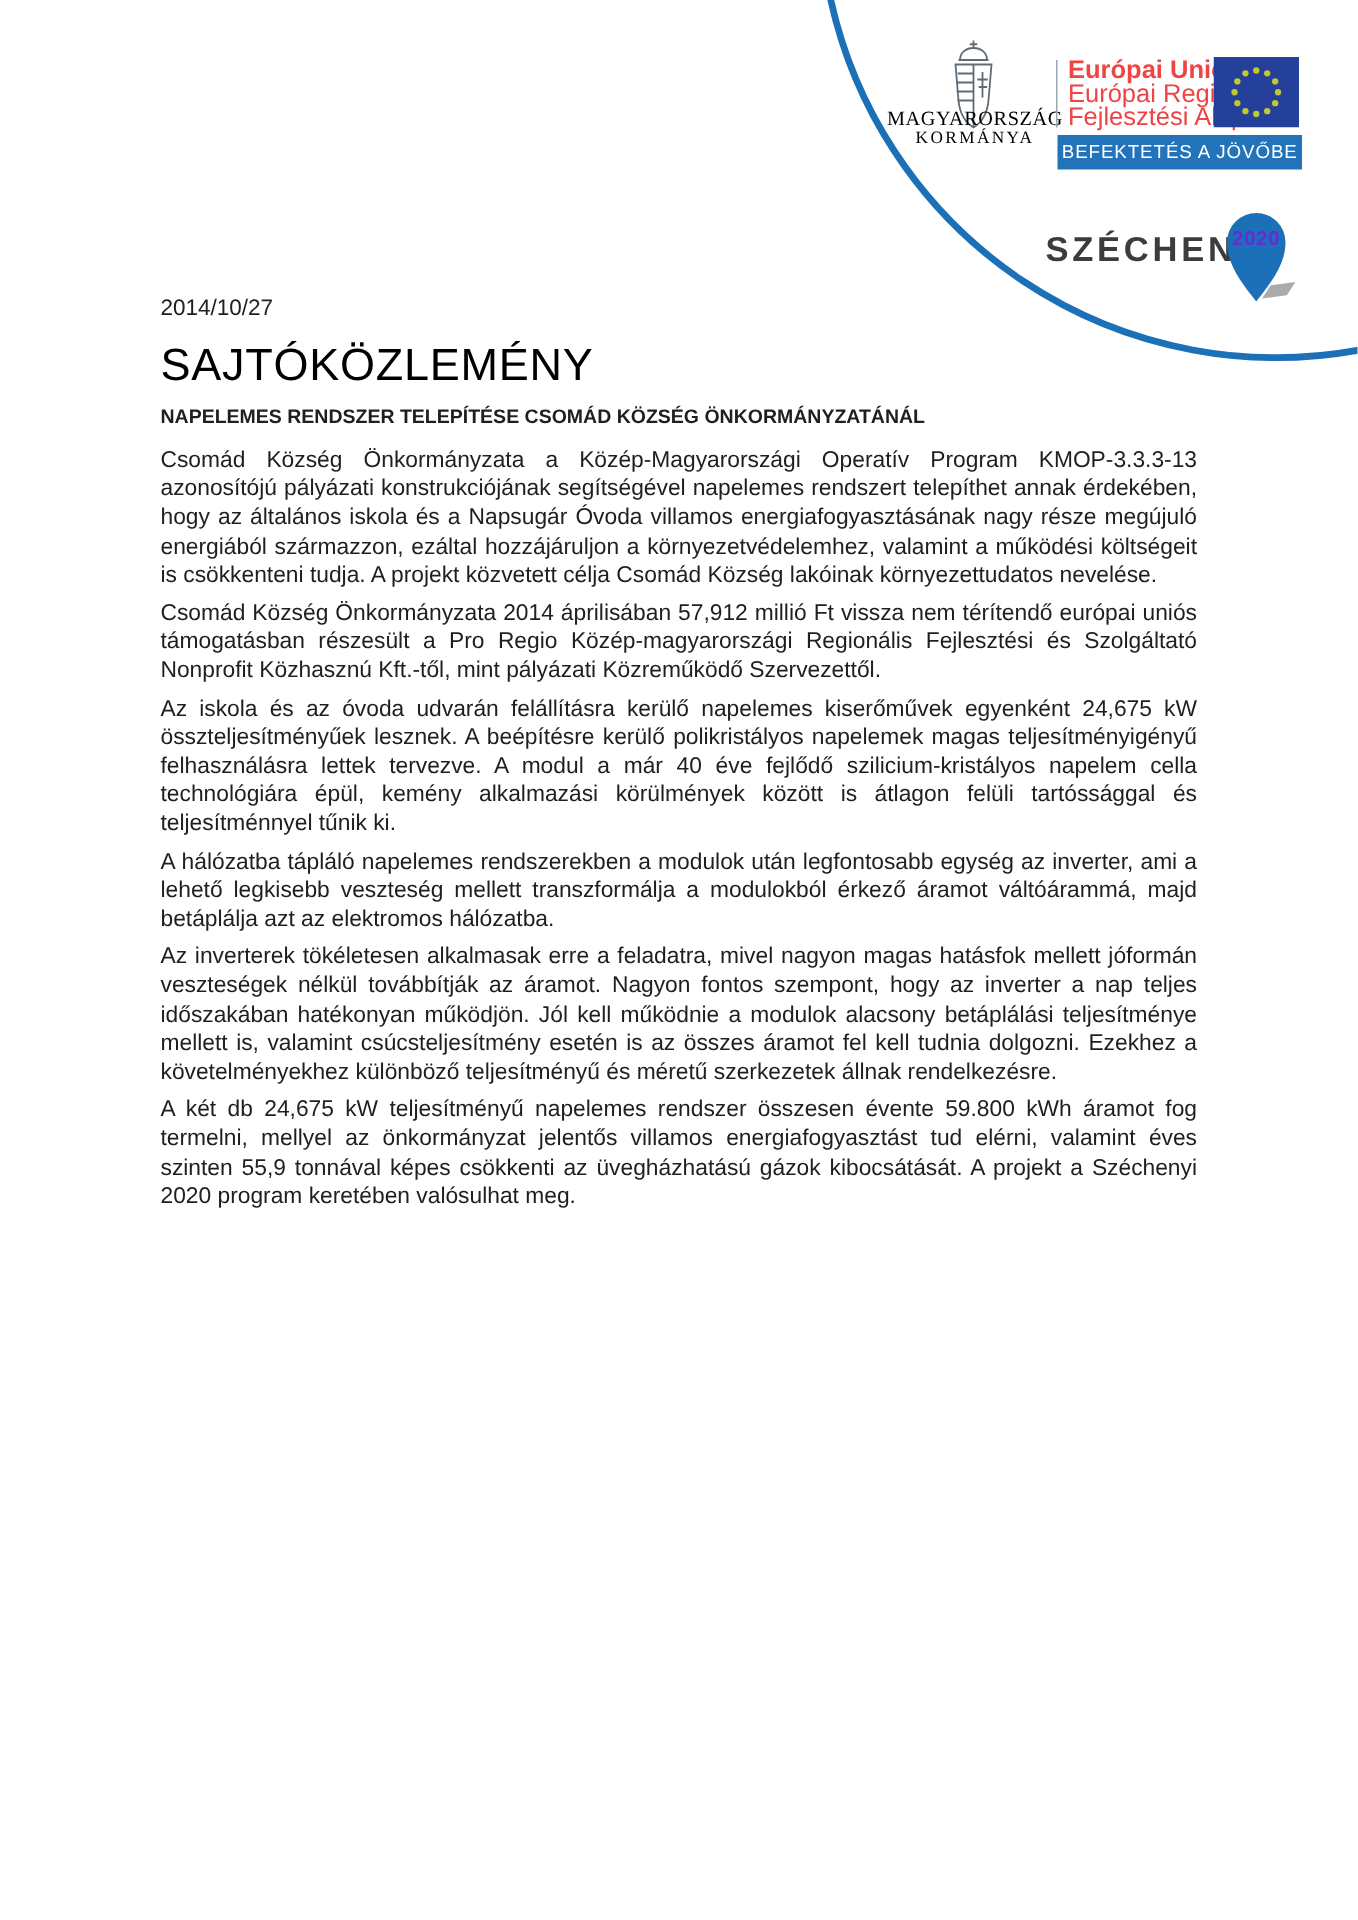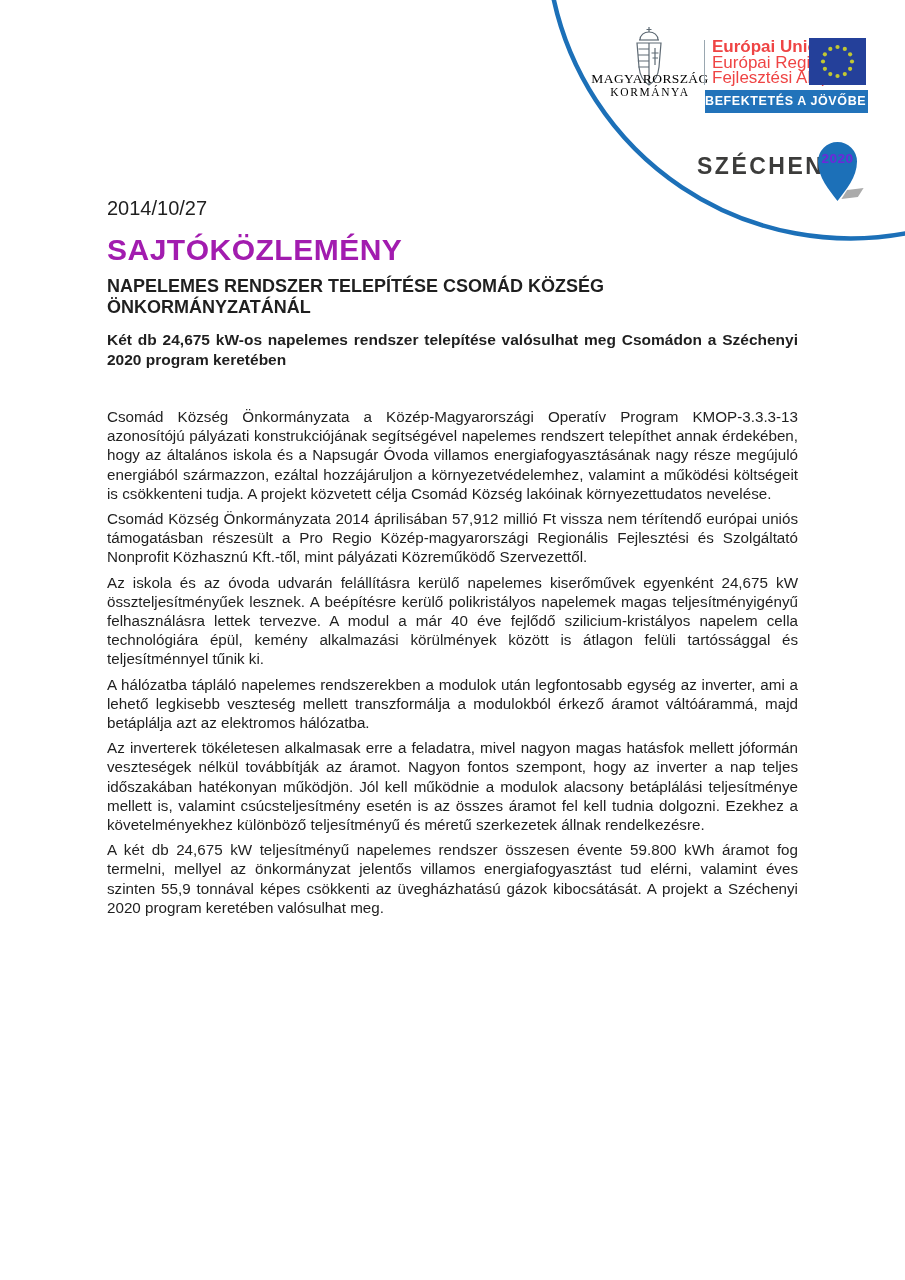--- a/index.html
+++ b/index.html
@@ -22,38 +22,38 @@
   .gov-name .l1 { font-size:13.5px; letter-spacing:0.4px; line-height:15px; }
   .gov-name .l2 { font-size:11.5px; letter-spacing:1.6px; line-height:13px; }
 
   .eu-divider { position:absolute; left:704px; top:40px; width:1px; height:45px; background:#9aa7b0; z-index:2; }
   .eu-text    { position:absolute; left:712px; top:39px; color:#ef4444; font-size:17px; line-height:15.5px; z-index:2; }
   .eu-text .b { font-weight:bold; }
   .eu-flag    { position:absolute; left:809px; top:38px; z-index:2; }
 
   .invest-banner {
     position:absolute; left:705px; top:90px; width:163px; height:23px;
-    background:#2273ba; color:#ffffff; font-weight:bold; font-size:12.5px;
-    letter-spacing:0.6px; line-height:23px; z-index:2;
+    background:#2273ba; color:#ffffff; font-weight:normal; font-size:12.5px;
+    letter-spacing:0.6px; text-align:center; line-height:23px; z-index:2;
   }
 
   .szech-word { position:absolute; left:697px; top:153px; font-size:23px; font-weight:bold;
                 color:#3c3c3b; letter-spacing:2.5px; z-index:2; }
   .pin-shadow { position:absolute; left:845px; top:189px; width:15px; height:9px;
                 background:#ababab; transform:skewX(-38deg) rotate(-8deg); z-index:1; }
   .pin-svg    { position:absolute; left:815px; top:141px; z-index:2; }
   .pin-label  { position:absolute; left:815px; top:151px; width:45px; text-align:center;
                 color:#6d28d9; font-size:13.5px; font-weight:bold; letter-spacing:0.5px; z-index:3; }
 
   
   .textcol { position:absolute; left:107px; top:197px; width:691px; z-index:2; }
-  .date     { font-size:20px; margin:0 0 13px 0; }
+  .date     { font-size:15px; margin:0 0 13px 0; }
   .org      { font-size:15.5px; font-weight:bold; margin:0 0 38px 0; }
-  .doctitle { font-size:30px; font-weight:bold; color:#a21caf; letter-spacing:0.5px; margin:0 0 9px 0; }
-  .headline { font-size:18px; font-weight:bold; margin:0 0 12px 0; }
+  .doctitle { font-size:30px; font-weight:normal; color:#000000; letter-spacing:0.5px; margin:0 0 9px 0; }
+  .headline { font-size:13px; font-weight:bold; margin:0 0 12px 0; }
   .lead     { font-size:15.5px; font-weight:bold; line-height:19.5px; text-align:justify; margin:0 0 38px 0; }
   p.body    { font-size:15.2px; line-height:19.2px; text-align:justify; margin:0 0 6px 0; }
 </style>
 </head>
 <body>
 
 <svg class="arc-svg" width="905" height="260" viewBox="0 0 905 260">
   <path d="M 553 -4 A 304 304 0 0 0 908 233" fill="none" stroke="#1c70b8" stroke-width="4.5"></path>
 </svg>
 
@@ -103,20 +103,19 @@
 <div class="pin-shadow"></div>
 <svg class="pin-svg" width="45" height="64" viewBox="0 0 45 64">
   <path d="M22.5 60 C14 49 3 36 3 20.5 A19.5 19.5 0 1 1 42 20.5 C42 36 31 49 22.5 60 Z" fill="#1c70b8"></path>
 </svg>
 <div class="pin-label">2020</div>
 
 <div class="textcol">
   <p class="date">2014/10/27</p>
   <h1 class="doctitle">SAJTÓKÖZLEMÉNY</h1>
   <p class="headline">NAPELEMES RENDSZER TELEPÍTÉSE CSOMÁD KÖZSÉG ÖNKORMÁNYZATÁNÁL</p>
-  <p class="lead">Két db 24,675 kW-os napelemes rendszer telepítése valósulhat meg Csomádon a Széchenyi 2020 program keretében</p>
   <p class="body">Csomád Község Önkormányzata a Közép-Magyarországi Operatív Program KMOP-3.3.3-13 azonosítójú pályázati konstrukciójának segítségével napelemes rendszert telepíthet annak érdekében, hogy az általános iskola és a Napsugár Óvoda villamos energiafogyasztásának nagy része megújuló energiából származzon, ezáltal hozzájáruljon a környezetvédelemhez, valamint a működési költségeit is csökkenteni tudja. A projekt közvetett célja Csomád Község lakóinak környezettudatos nevelése.</p>
   <p class="body">Csomád Község Önkormányzata 2014 áprilisában 57,912 millió Ft vissza nem térítendő európai uniós támogatásban részesült a Pro Regio Közép-magyarországi Regionális Fejlesztési és Szolgáltató Nonprofit Közhasznú Kft.-től, mint pályázati Közreműködő Szervezettől.</p>
   <p class="body">Az iskola és az óvoda udvarán felállításra kerülő napelemes kiserőművek egyenként 24,675 kW összteljesítményűek lesznek. A beépítésre kerülő polikristályos napelemek magas teljesítményigényű felhasználásra lettek tervezve. A modul a már 40 éve fejlődő szilicium-kristályos napelem cella technológiára épül, kemény alkalmazási körülmények között is átlagon felüli tartóssággal és teljesítménnyel tűnik ki.</p>
   <p class="body">A hálózatba tápláló napelemes rendszerekben a modulok után legfontosabb egység az inverter, ami a lehető legkisebb veszteség mellett transzformálja a modulokból érkező áramot váltóárammá, majd betáplálja azt az elektromos hálózatba.</p>
   <p class="body">Az inverterek tökéletesen alkalmasak erre a feladatra, mivel nagyon magas hatásfok mellett jóformán veszteségek nélkül továbbítják az áramot. Nagyon fontos szempont, hogy az inverter a nap teljes időszakában hatékonyan működjön. Jól kell működnie a modulok alacsony betáplálási teljesítménye mellett is, valamint csúcsteljesítmény esetén is az összes áramot fel kell tudnia dolgozni. Ezekhez a követelményekhez különböző teljesítményű és méretű szerkezetek állnak rendelkezésre.</p>
   <p class="body">A két db 24,675 kW teljesítményű napelemes rendszer összesen évente 59.800 kWh áramot fog termelni, mellyel az önkormányzat jelentős villamos energiafogyasztást tud elérni, valamint éves szinten 55,9 tonnával képes csökkenti az üvegházhatású gázok kibocsátását. A projekt a Széchenyi 2020 program keretében valósulhat meg.</p>
 </div>
 
 </body></html>

